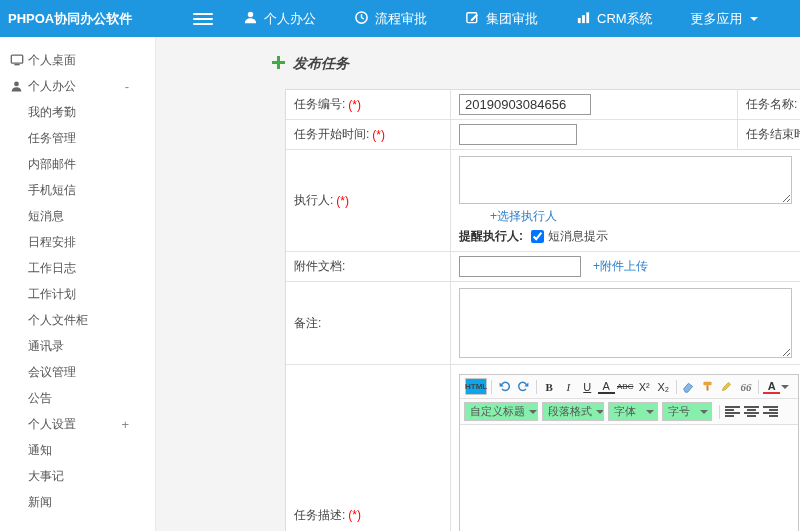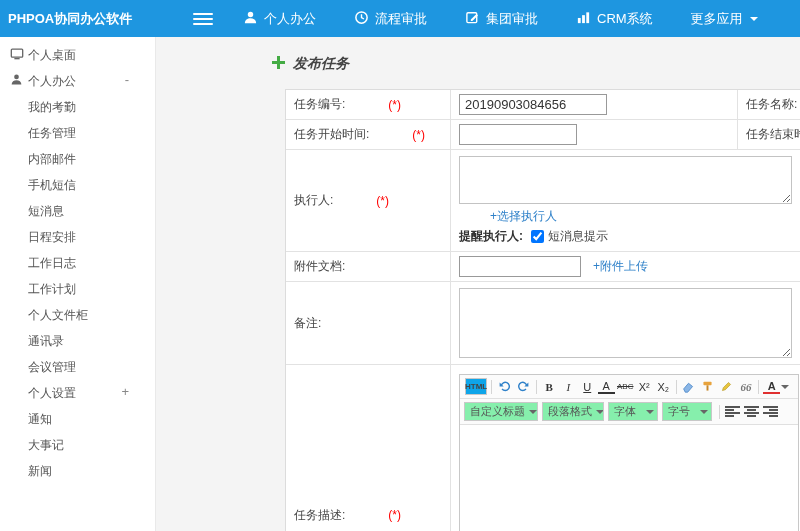--- a/index.html
+++ b/index.html
@@ -14,41 +14,41 @@
   .logo { width:156px; padding-left:8px; font-size:13px; font-weight:bold; white-space:nowrap; }
   .hamburger { margin-left:37px; width:20px; cursor:pointer; }
   .hamburger i { display:block; height:2px; background:#fff; margin:3px 0; border-radius:1px; }
   .topnav { display:flex; align-items:center; margin-left:30px; }
   .topnav-item { display:flex; align-items:center; margin-right:38px; font-size:13px; cursor:pointer; white-space:nowrap; }
   .topnav-item svg { margin-right:6px; }
   .caret-down-w { width:0; height:0; border:4px solid transparent; border-top-color:#fff; margin-left:7px; margin-top:4px; }
   
   .body { display:flex; height:494px; }
   .sidebar { width:156px; background:#fff; border-right:1px solid #e9e9e9; padding-top:10px; overflow:hidden; flex:none; }
-  .side-item { display:flex; align-items:flex-start; height:26px; padding:0 10px; font-size:12px; color:#555; cursor:pointer; white-space:nowrap; }
+  .side-item { display:flex; align-items:center; height:26px; padding:0 10px; font-size:12px; color:#555; cursor:pointer; white-space:nowrap; }
   .side-item .ico { width:18px; display:flex; align-items:center; flex:none; }
   .side-item.sub { padding-left:28px; }
   .side-item .toggle { margin-left:auto; margin-right:16px; color:#888; font-size:13px; line-height:1; }
   
   .content { flex:1; background:#f4f4f4; overflow:hidden; position:relative; }
   .page-title { margin:16px 0 0 116px; display:flex; align-items:center; height:22px; }
   .page-title .txt { font-size:14px; font-weight:bold; color:#444; margin-left:8px;font-style:italic; }
   
   .form-table { margin:14px 0 0 129px; width:680px; background:#fff; border:1px solid #dcdcdc; border-right:none; font-size:12px; color:#454545; }
   .frow { display:flex; border-bottom:1px solid #e2e2e2; }
   .frow:last-child { border-bottom:none; }
   .cell { padding:4px 8px; display:flex; align-items:center; overflow:hidden; white-space:nowrap; }
-  .cell.lab  { width:165px; flex:none; border-right:1px solid #e2e2e2;gap:40px; }
+  .cell.lab  { width:165px; flex:none; border-right:1px solid #e2e2e2; }
   .cell.val  { width:287px; flex:none; border-right:1px solid #e2e2e2; }
   .cell.lab2 { flex:1; }
   .cell.wide { flex:1; align-items:flex-start; flex-direction:column; justify-content:center; padding:6px 8px; }
   .h27 { min-height:27px; }
   .req { color:#f00; margin-left:3px; }
   .tin { border:1px solid #999; height:21px; padding:1px 5px; font-size:13px; color:#333; font-family:"Liberation Sans","DejaVu Sans",sans-serif; background:#fff; }
-  .w140 { width:148px; } .w118 { width:118px; } .w122 { width:122px; }
+  .w140 { width:132px; } .w118 { width:118px; } .w122 { width:122px; }
   textarea.tarea { width:333px; border:1px solid #c3c3c3; background:#fff; font-family:"Liberation Sans","DejaVu Sans",sans-serif; font-size:12px; padding:3px; }
   .ta50 { height:48px; } .ta72 { height:70px; }
   a.blue { color:#2f81c9; text-decoration:none; font-size:12px; cursor:pointer; }
   .remind-line { display:flex; align-items:center; margin-top:3px; }
   .remind-line .bold { font-weight:bold; color:#333; }
   .remind-line input { margin:0 4px 0 8px; }
   
   .editor { width:340px; border:1px solid #c8c8c8; background:#fff; }
   .tb1 { display:flex; align-items:center; padding:2px 4px; border-bottom:1px solid #e0e0e0; background:#fbfbfb; }
   .tb2 { display:flex; align-items:center; padding:3px 4px; border-bottom:1px solid #e0e0e0; background:#fbfbfb; }
@@ -170,20 +170,23 @@
       <div class="side-item sub">
           <span>个人文件柜</span>
         </div>
       <div class="side-item sub">
           <span>通讯录</span>
         </div>
       <div class="side-item sub">
           <span>会议管理</span>
         </div>
       <div class="side-item sub">
+          <span>公告</span>
+        </div>
+      <div class="side-item sub">
         <span>个人设置</span>
         <span class="toggle">+</span>
       </div>
       <div class="side-item sub">
           <span>通知</span>
         </div>
       <div class="side-item sub">
           <span>大事记</span>
         </div>
       <div class="side-item sub">

